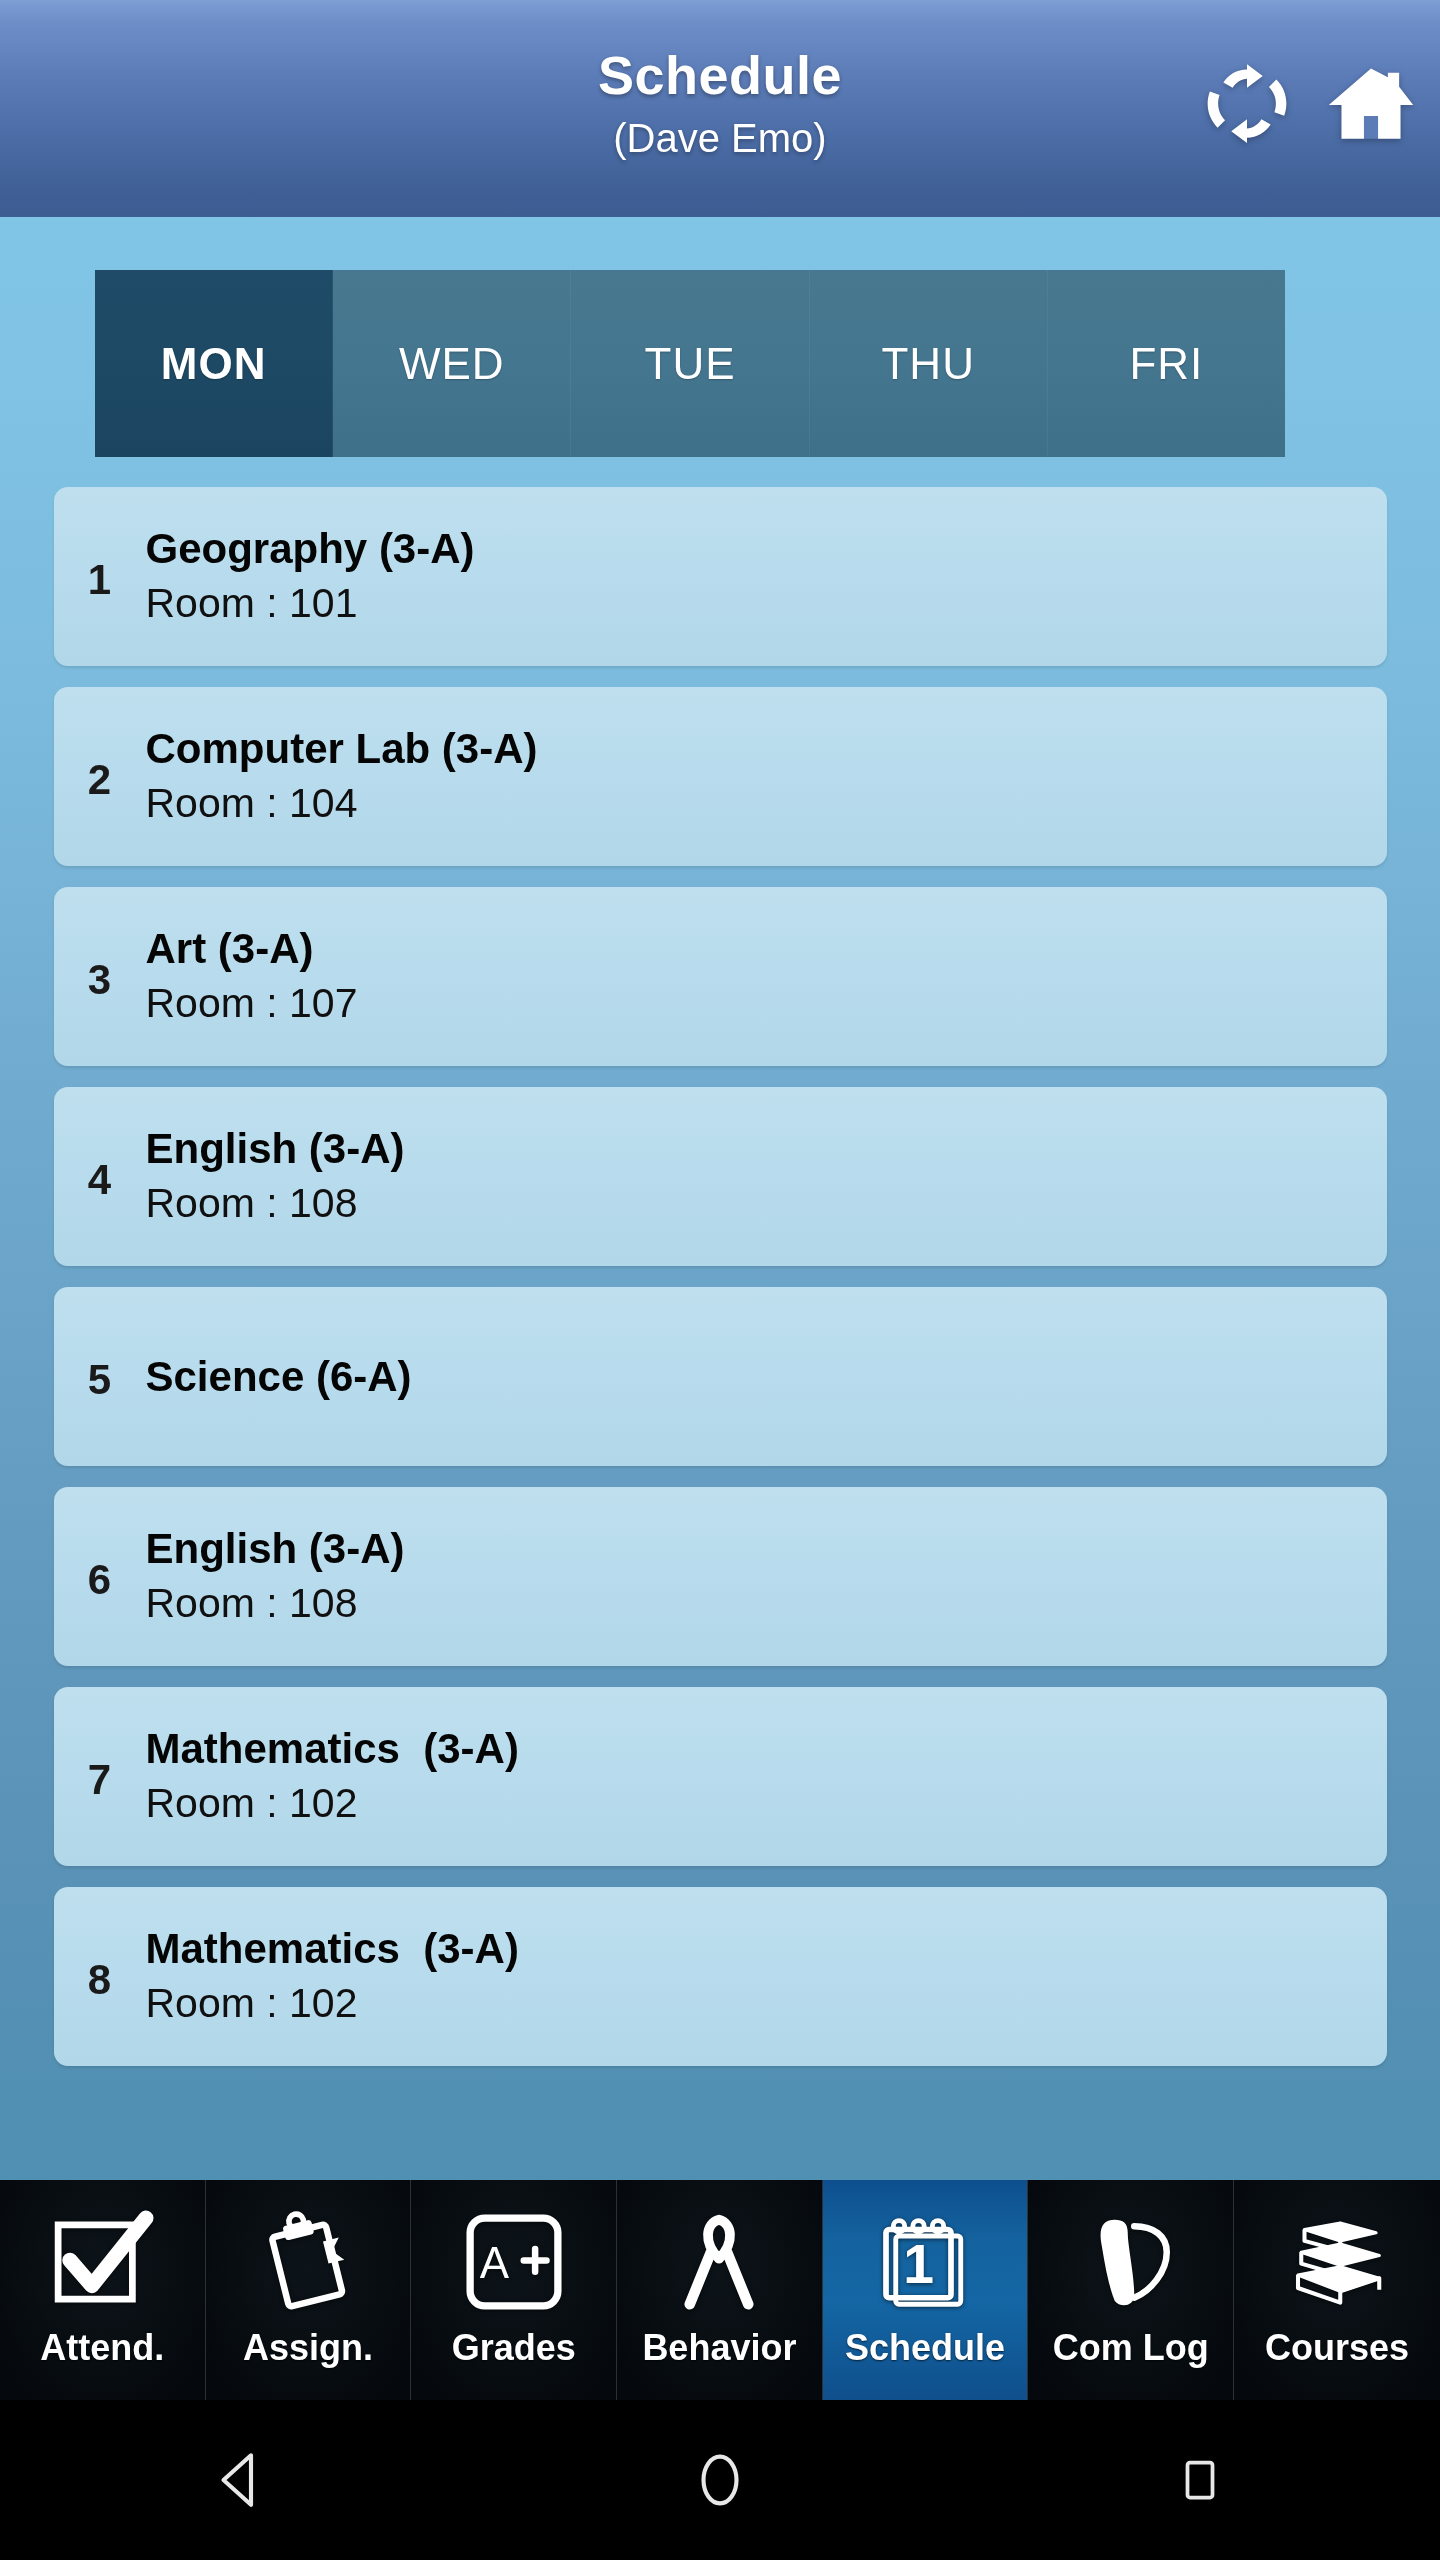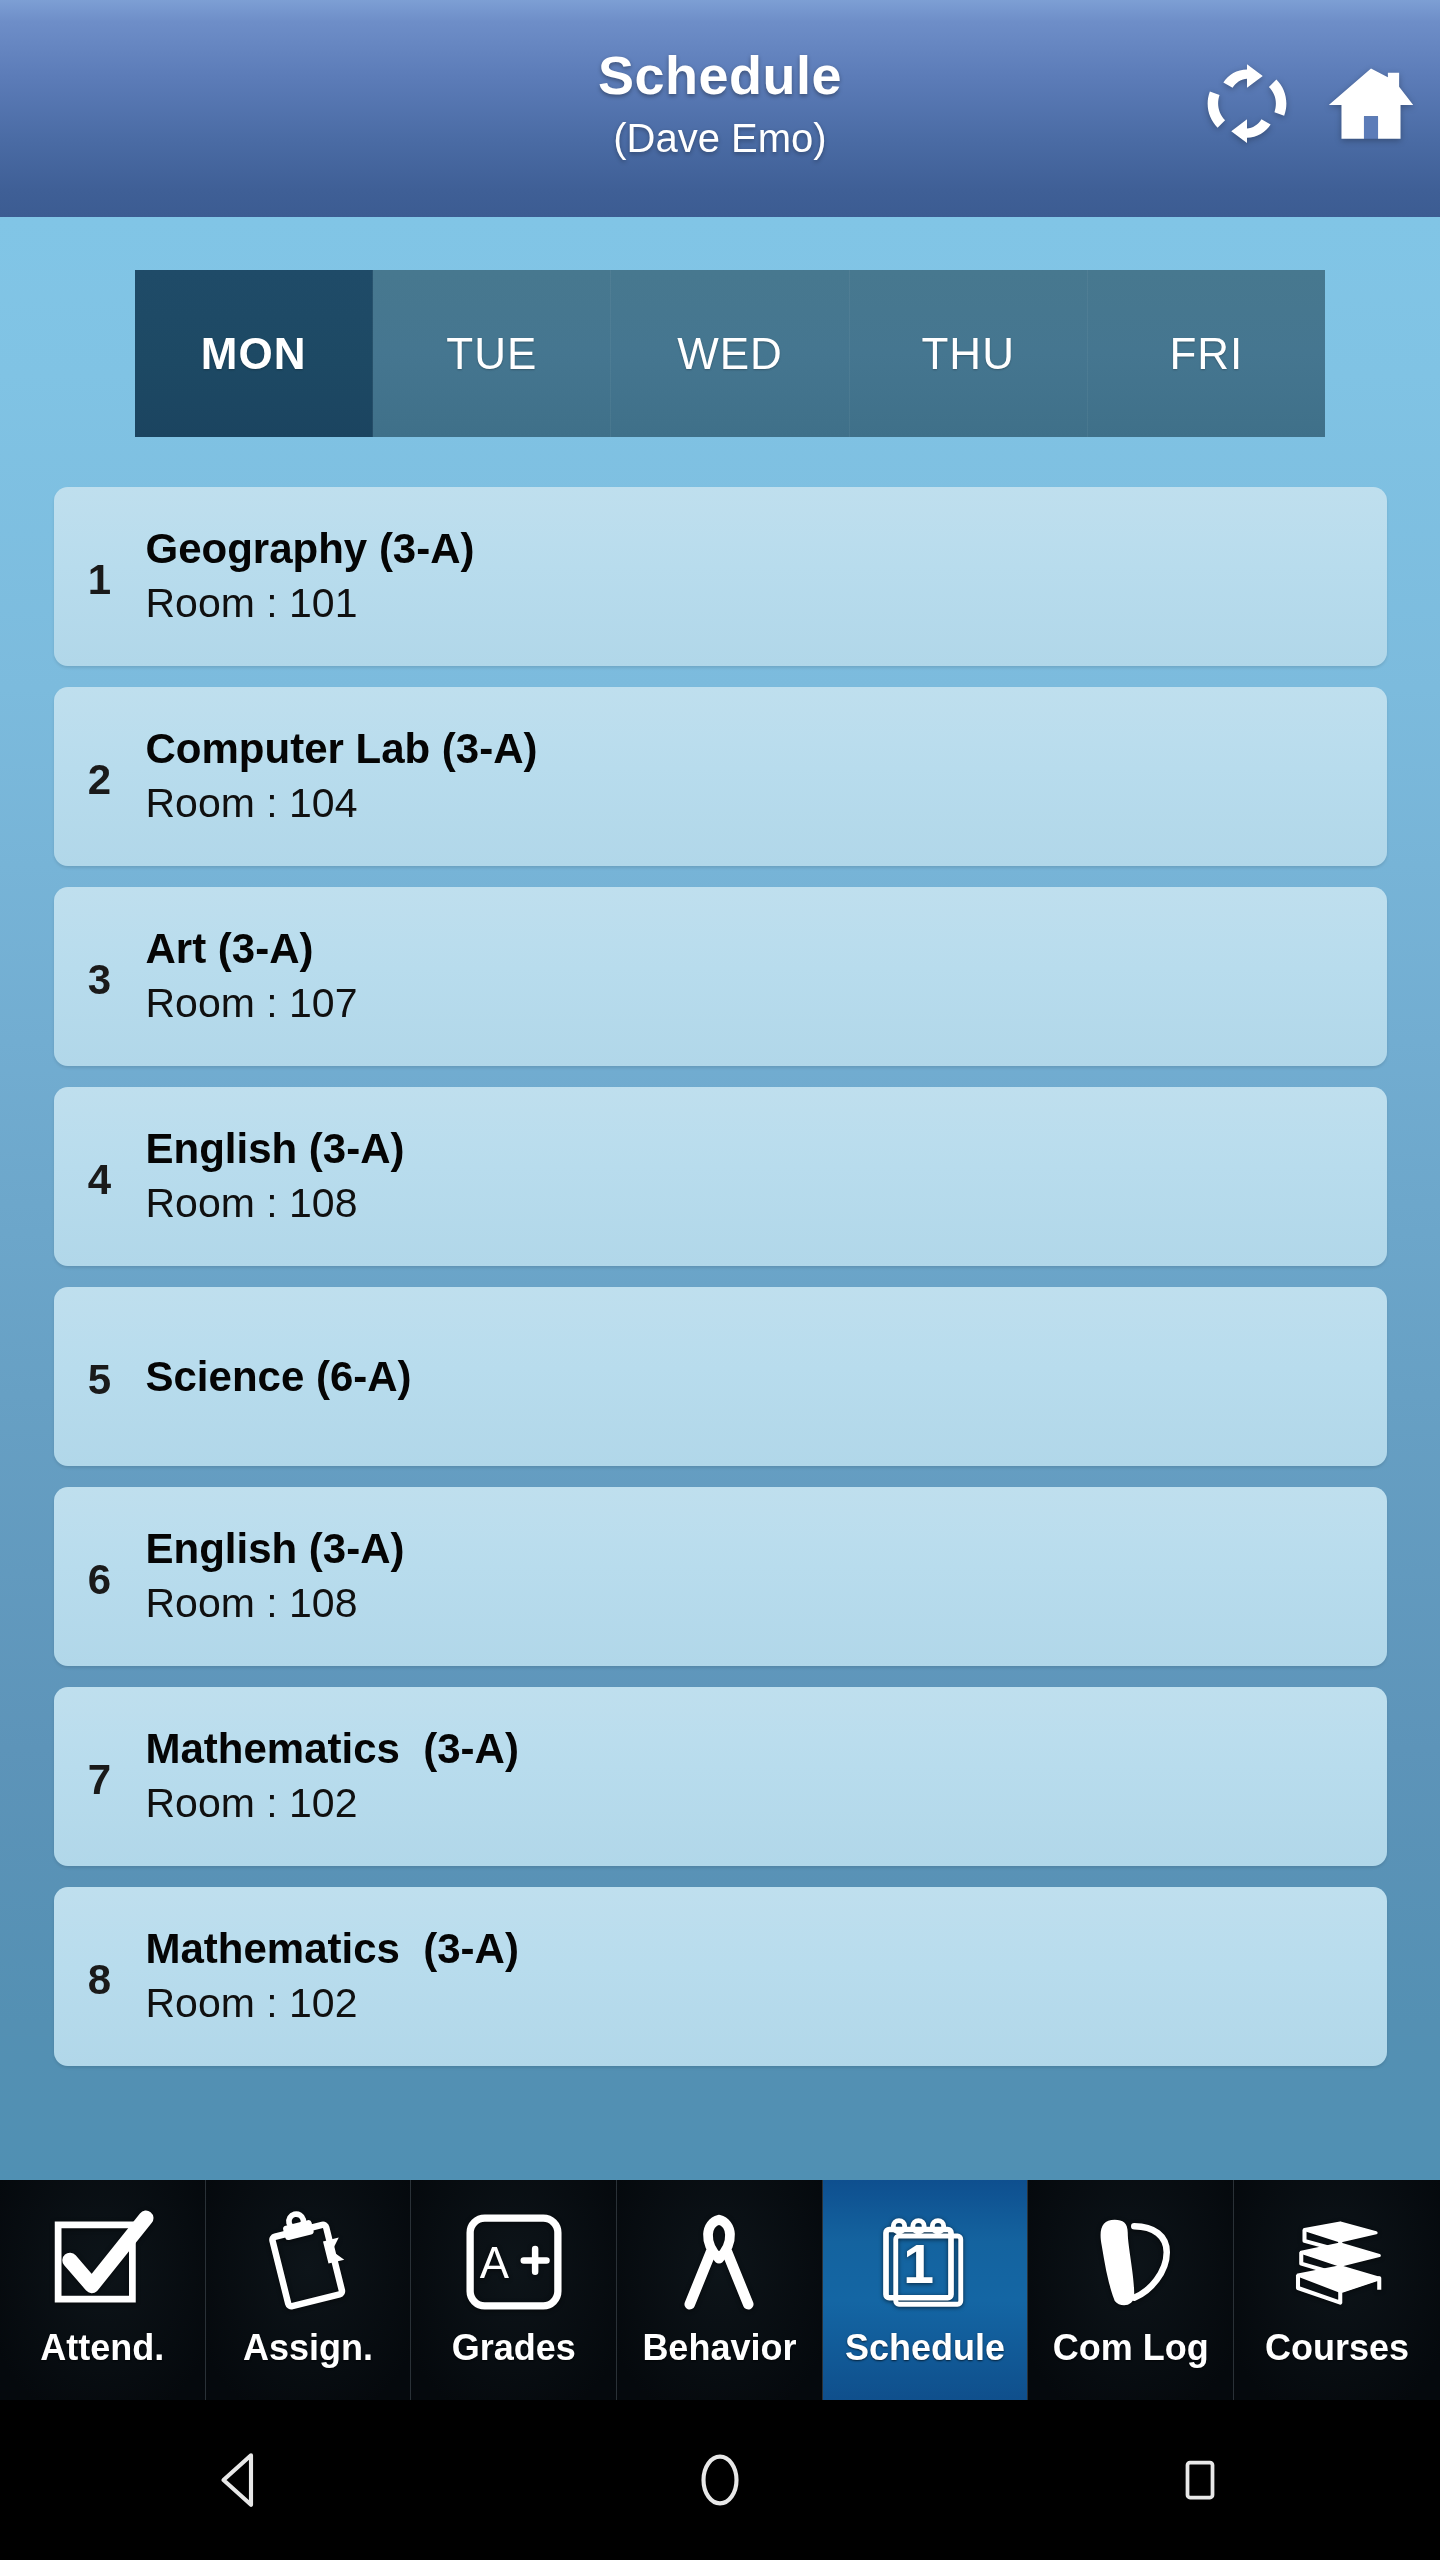--- a/index.html
+++ b/index.html
@@ -34,22 +34,22 @@
   .hicon svg { display:block; filter:drop-shadow(0 2px 3px rgba(0,0,0,0.28)); }
 
   
   .body-bg {
     position:absolute; left:0; top:217px; width:1440px; height:1963px;
     background:linear-gradient(180deg,#81c5e6 0%, #80c3e4 8%, #7cbbdd 24%, #72add1 42%, #67a0c4 60%, #5d94b9 78%, #5490b3 92%, #5090b3 100%);
   }
 
   
   .daytabs {
-    position:absolute; left:95px; top:270px; width:1190px; height:167px;
-    display:flex; overflow:hidden;margin-left:40px;
+    position:absolute; left:95px; top:270px; width:1190px; height:187px;
+    display:flex; overflow:hidden;
   }
   .daytab {
     flex:1 1 0; display:flex; align-items:center; justify-content:center;
     color:#ffffff; font-size:44px; font-weight:normal; letter-spacing:1px;
     background:linear-gradient(180deg,#47788f 0%, #457690 50%, #3f7089 100%);
     border-right:1px solid rgba(255,255,255,0.05);
     text-shadow:0 1px 2px rgba(0,0,0,0.25);
   }
   .daytab:last-child { border-right:none; }
   .daytab.active {
@@ -140,22 +140,22 @@
           <rect x="27" y="41" width="10" height="16" fill="#5c7cb8"></rect>
         </svg>
       </div>
     </div>
   </div>
 
   <div class="body-bg"></div>
 
   <div class="daytabs">
     <div class="daytab active">MON</div>
+    <div class="daytab">WED</div>
     <div class="daytab">TUE</div>
-    <div class="daytab">WED</div>
     <div class="daytab">THU</div>
     <div class="daytab">FRI</div>
   </div>
 
   <div class="list">
 
     <div class="card">
       <div class="card-num">1</div>
       <div class="card-text">
         <div class="card-subject">Geography (3-A)</div>

